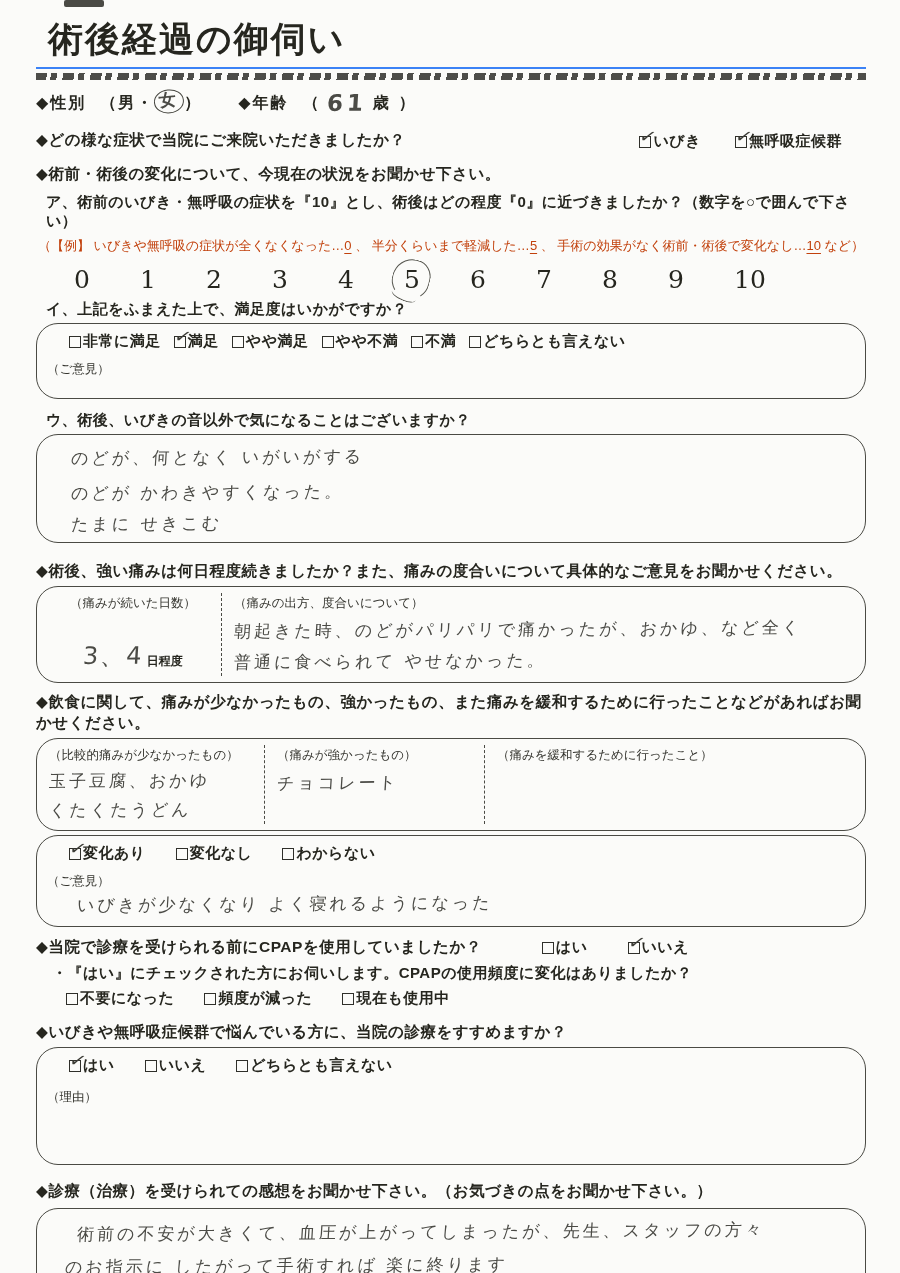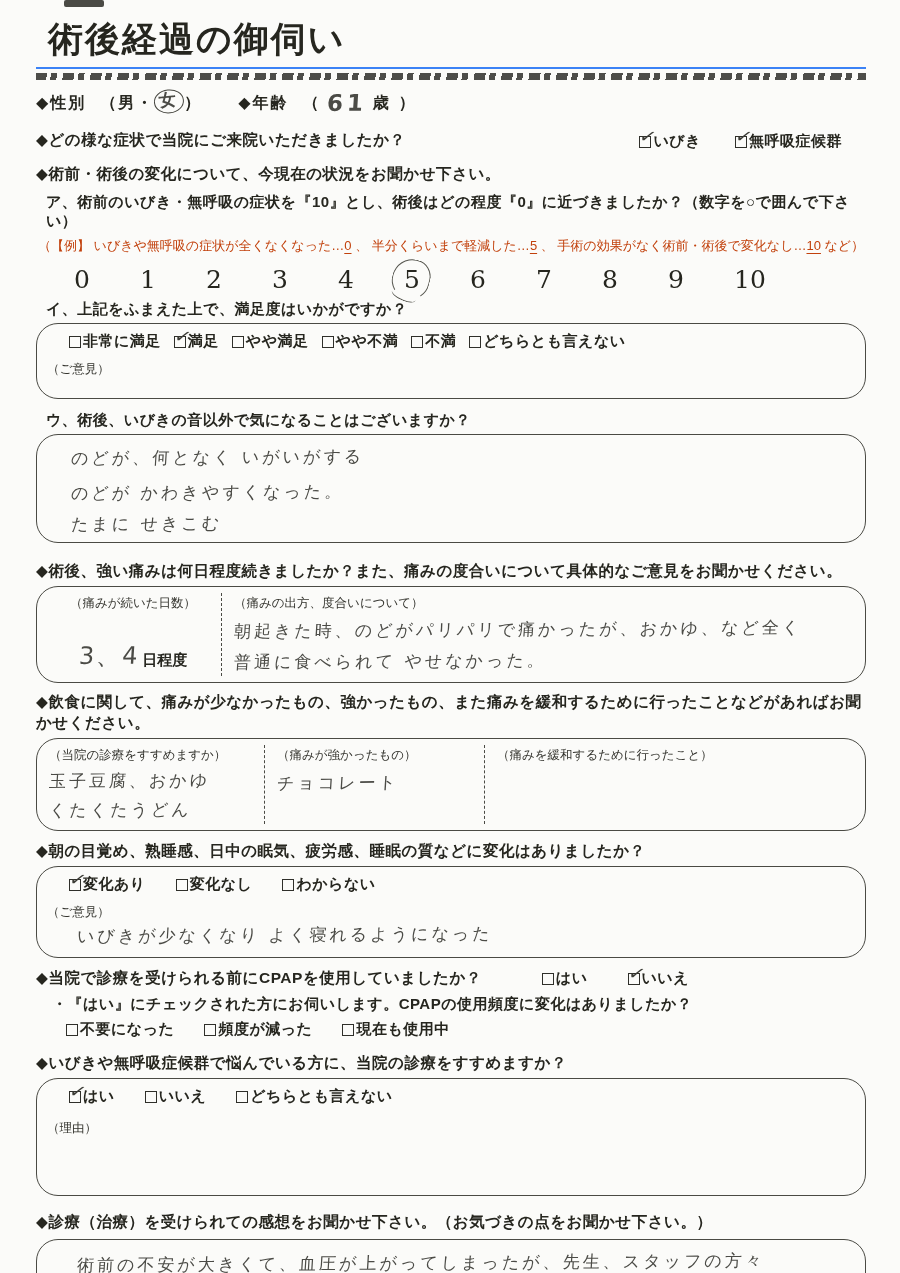--- a/index.html
+++ b/index.html
@@ -92,21 +92,21 @@
   
   .demo-row { margin-top:10px; font-size:16px; font-weight:600; letter-spacing:2px; display:flex; align-items:center; }
   .age-hw { font-size:23px; letter-spacing:4px; margin:0 6px; }
   .symptom-row { margin-top:14px; display:flex; align-items:flex-end; }
   .symptom-row .opts { margin-left:auto; display:flex; gap:34px; padding-right:24px; }
 
   .pain-grid { display:flex; min-height:78px; }
   .pain-left { width:175px; border-right:1.4px dashed #4a4a44; padding:2px 4px 2px 2px; display:flex; flex-direction:column;align-items:center; }
   .pain-days { margin-top:auto; display:flex; align-items:flex-end; padding-bottom:2px; }
   .pain-days .hw { font-size:24px; letter-spacing:2px; }
-  .pain-days .unit { font-size:15px; font-weight:700; margin-left:3px; padding-bottom:2px; }
+  .pain-days .unit { font-size:12px; font-weight:700; margin-left:3px; padding-bottom:2px; }
   .pain-right { flex:1; padding:2px 4px 2px 12px; }
 
   .food-grid { display:flex; min-height:66px; }
   .food-col1 { width:218px; border-right:1.4px dashed #4a4a44; padding:2px 6px 2px 2px; }
   .food-col2 { width:220px; border-right:1.4px dashed #4a4a44; padding:2px 6px 2px 12px; }
   .food-col3 { flex:1; padding:2px 4px 2px 12px; }
 
   .opts-inline { display:flex; gap:30px; padding-left:22px; margin-top:2px; }
 </style>
 </head>
@@ -237,35 +237,34 @@
         <div class="hw" style="margin-top:8px">朝起きた時、のどがパリパリで痛かったが、おかゆ、など全く</div>
         <div class="hw" style="margin-top:8px">普通に食べられて やせなかった。</div>
       </div>
     </div>
   </div>
 
   <div class="q" style="margin-top:9px">◆飲食に関して、痛みが少なかったもの、強かったもの、また痛みを緩和するために行ったことなどがあればお聞かせください。</div>
   <div class="cbox" style="margin-top:4px">
     <div class="food-grid">
       <div class="food-col1">
-        <div class="lbl-paren">（当院の診療をすすめますか）</div>
+        <div class="lbl-paren">（比較的痛みが少なかったもの）</div>
         <div class="hw" style="margin-top:6px">玉子豆腐、おかゆ</div>
         <div class="hw" style="margin-top:6px">くたくたうどん</div>
       </div>
       <div class="food-col2">
         <div class="lbl-paren">（痛みが強かったもの）</div>
         <div class="hw" style="margin-top:8px">チョコレート</div>
       </div>
       <div class="food-col3">
         <div class="lbl-paren">（痛みを緩和するために行ったこと）</div>
       </div>
     </div>
   </div>
 
-  <div class="q" style="margin-top:10px">◆朝の目覚め、熟睡感、日中の眠気、疲労感、睡眠の質などに変化はありましたか？</div>
   <div class="cbox" style="margin-top:4px; min-height:92px">
     <div class="opts-inline">
       <span class="cb">
         <span class="box">
             <span class="tick">✓</span>
           </span>
         <span>変化あり</span>
       </span>
       <span class="cb">
         <span class="box">

